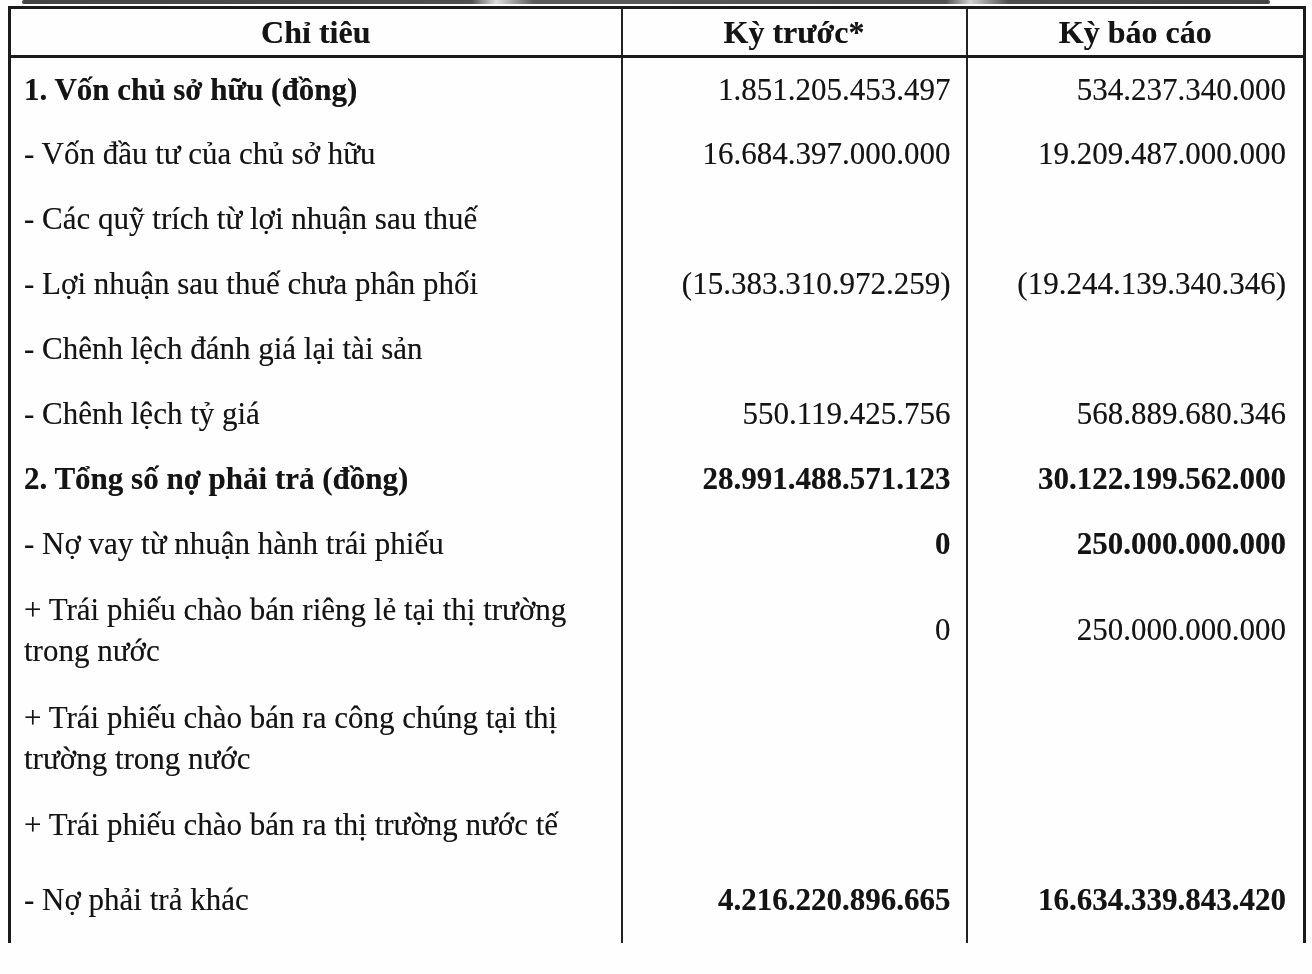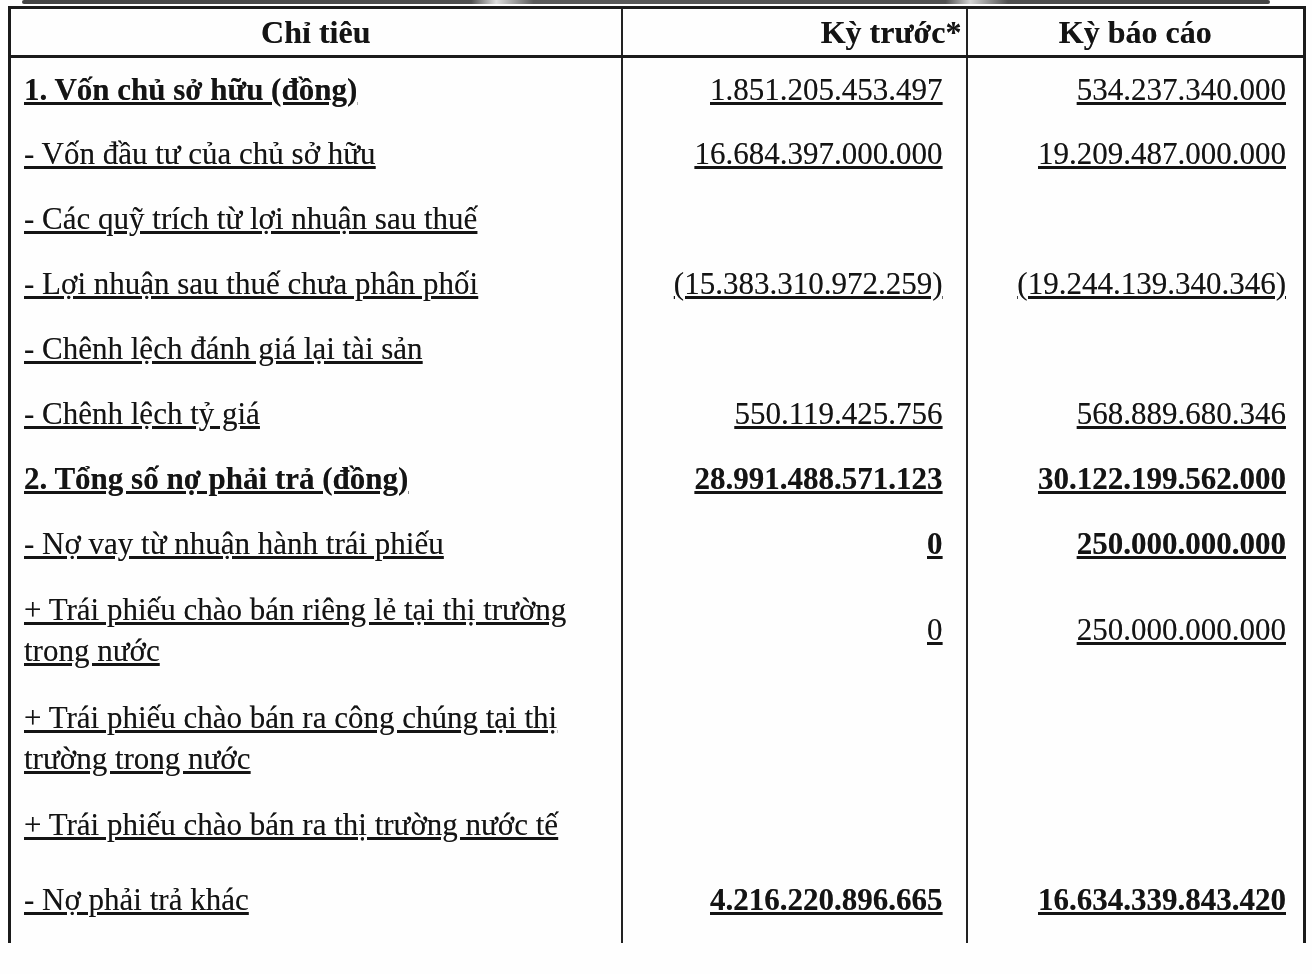--- a/index.html
+++ b/index.html
@@ -48,29 +48,28 @@
     font-weight: bold;
     font-size: 32px;
     text-align: center;
     vertical-align: middle;
     border-bottom: 3px solid #1b1b1b;
     padding: 2px 4px;
   }
   td.num.prev, th.h-prev {
     border-left: 2px solid #222;
     border-right: 2px solid #222;
-    text-align: right;
   }
-  tbody tr { height: 65px; text-decoration: underline; }
+  tbody tr { height: 65px; }
   tbody tr.tall { height: 108px; }
   tbody tr:last-child { height: 85px; }
   tbody td { vertical-align: middle; padding: 2px 0; }
   td.label { text-align: left; padding-left: 13px; padding-right: 10px; }
   td.num   { text-align: right; }
-  td.num.prev { padding-right: 23px; padding-left: 6px; }
+  td.num.prev { padding-right: 15px; padding-left: 6px; }
   td.num.cur  { padding-right: 17px; padding-left: 22px; }
   .b { font-weight: bold; }
 </style>
 </head>
 <body>
 
 <div class="page">
 
   <div class="scan-artifact"></div>
 

